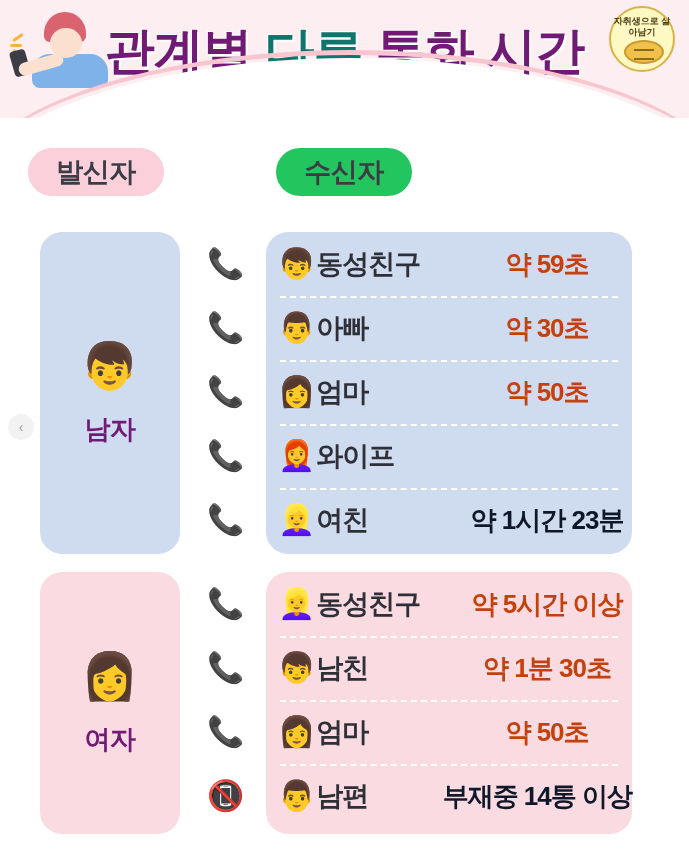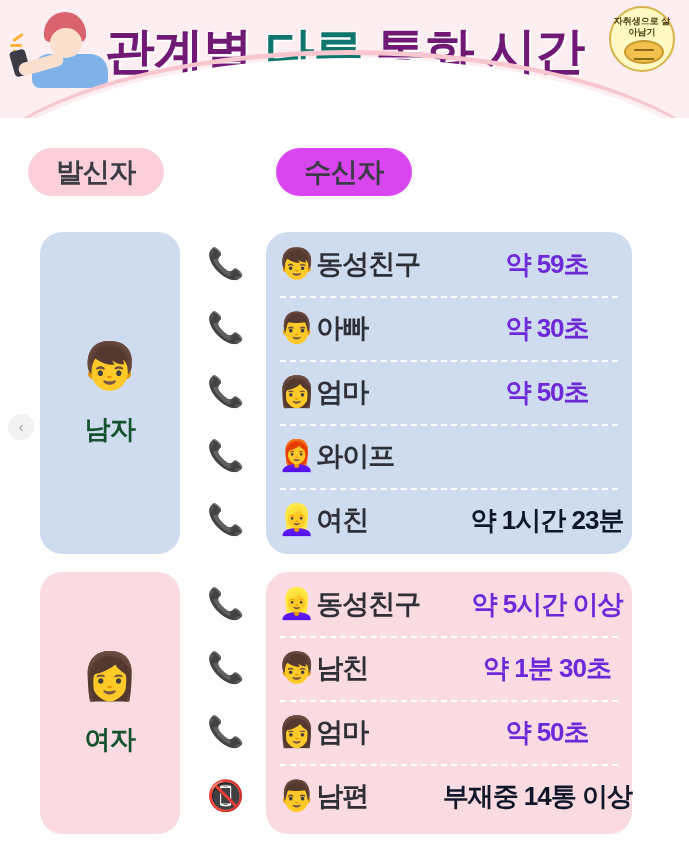--- a/index.html
+++ b/index.html
@@ -98,33 +98,33 @@
   
   .col-head {
     position: absolute;
     height: 48px;
     border-radius: 24px;
     display: flex; align-items: center; justify-content: center;
     font-size: 27px; font-weight: bold; color: #3c3c46;
     letter-spacing: -0.5px;
   }
   #head-caller   { left: 28px;  top: 148px; width: 136px; background:#fbd0da; }
-  #head-receiver { left: 276px; top: 148px; width: 136px; background:#d946ef; }
+  #head-receiver { left: 276px; top: 148px; width: 136px; background:#22c55e; }
   #head-duration { left: 458px; top: 148px; width: 168px; background:#d6e6f7; }
 
   
   .caller-box {
     position: absolute;
     width: 140px;
     border-radius: 22px;
     display: flex; flex-direction: column;
     align-items: center; justify-content: center;
   }
   .caller-emoji { font-size: 46px; line-height: 52px; }
-  .caller-label { font-size: 26px; font-weight: bold; color:#14532d; margin-top: 20px; letter-spacing:-0.5px;}
+  .caller-label { font-size: 26px; font-weight: bold; color:#701a75; margin-top: 20px; letter-spacing:-0.5px;}
 
   .rows-box {
     position: absolute;
     border-radius: 22px;
   }
   #caller-male   { left: 40px; top: 232px; height: 322px; background:#cfdcf0; }
   #rows-male     { left: 266px; top: 232px; width: 366px; height: 322px; background:#cfdcf0; }
   #caller-female { left: 40px; top: 572px; height: 262px; background:#fadbe1; }
   #rows-female   { left: 266px; top: 572px; width: 366px; height: 262px; background:#fadbe1; }
 
@@ -144,21 +144,21 @@
     width: 196px;
     display: flex; align-items: center;
     padding-left: 12px;
     font-size: 27px; font-weight: bold; color:#2f2f38; letter-spacing:-1px;
     white-space: nowrap;
   }
   .row-receiver .emo { font-size: 30px; margin-right: 2px; line-height: 34px; }
   .row-duration {
     flex: 1;
     text-align: center;
-    font-size: 26px; font-weight: bold; color:#6d28d9; letter-spacing:-1px;
+    font-size: 26px; font-weight: bold; color:#c2410c; letter-spacing:-1px;
     white-space: nowrap;
   }
   .row-duration.hot { color: #0f172a; }
 
   
   .call-icons {
     position: absolute;
     width: 56px;
     left: 198px;
   }

